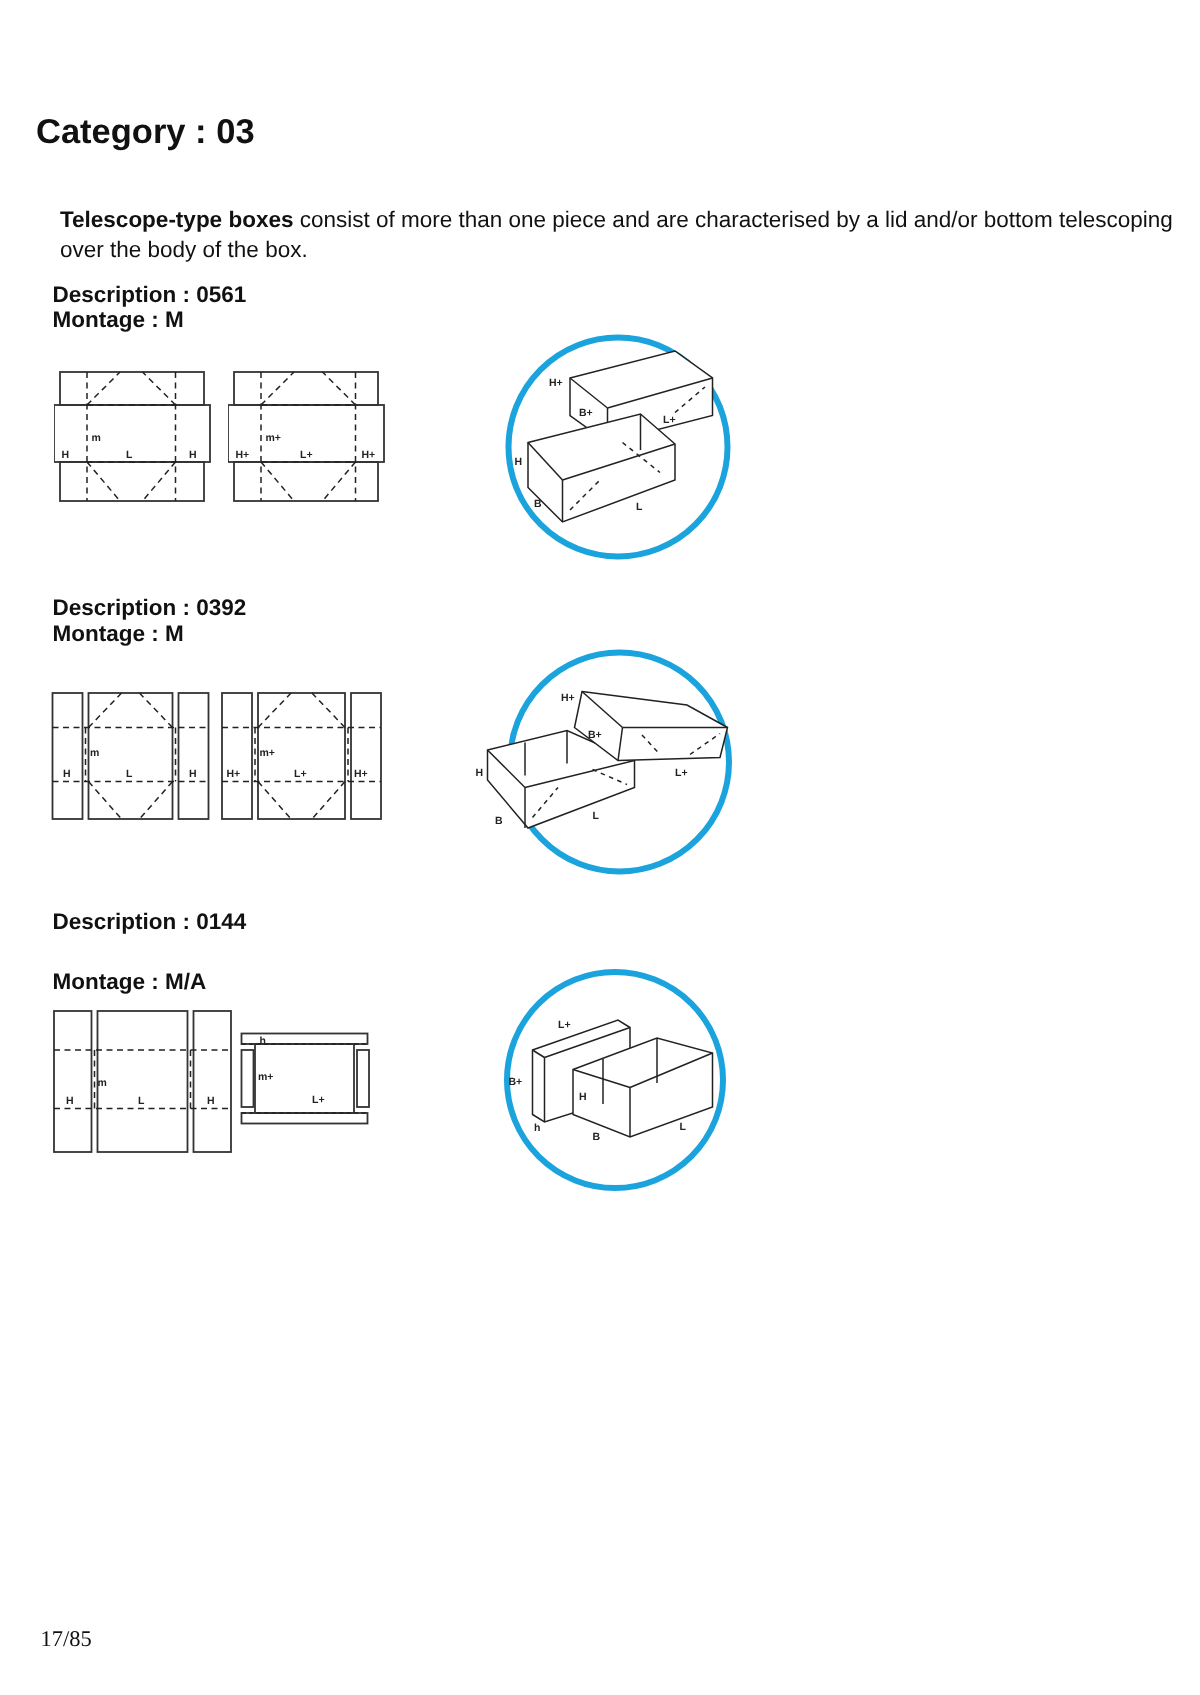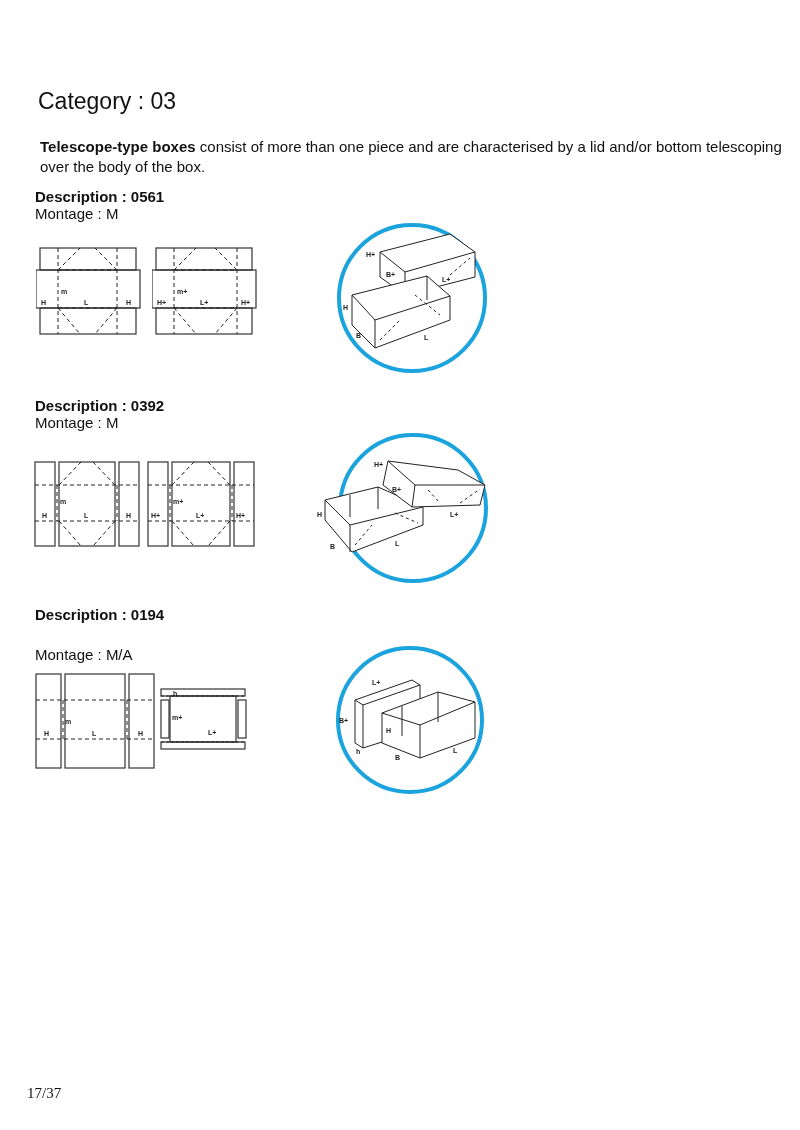--- a/index.html
+++ b/index.html
@@ -1,22 +1,22 @@
 <!DOCTYPE html>
 <html><head>
 <meta charset="utf-8">
 <style>
   html, body { margin: 0; padding: 0; background: #ffffff; }
   body { width: 800px; height: 1130px; position: relative; overflow: hidden;
          font-family: "Liberation Sans", sans-serif; color: #111; }
-  .title { position: absolute; left: 24px; top: 74px; font-size: 23px; font-weight: normal; margin: 14px; text-align: center; }
+  .title { position: absolute; left: 24px; top: 74px; font-size: 23px; font-weight: bold; margin: 0; text-align: center; }
   .intro { position: absolute; left: 24px; top: 121px; width: 760px; font-size: 15px; line-height: 20px; margin: 16px; }
   .intro b { font-weight: bold; }
   .desc-title { position: absolute; left: 35px; font-size: 15px; font-weight: bold; }
-  .desc-montage { position: absolute; left: 35px; font-size: 15px; }
+  .desc-montage { position: absolute; left: 35px; font-size: 15px; font-weight: bold; }
   svg.flat { position: absolute; }
   svg.iso { position: absolute; }
   .pagenum { position: absolute; left: 27px; top: 1085px; font-family: "Liberation Serif", serif; font-size: 15px; }
   svg text { font-family: "Liberation Sans", sans-serif; font-weight: bold; font-size: 7px; fill: #222; }
 </style>
 </head>
 <body>
 
 <h1 class="title">Category : 03</h1>
 <p class="intro"><b>Telescope-type boxes</b><span> consist of more than one piece and are characterised by a lid and/or bottom telescoping over the body of the box.</span></p>
@@ -167,21 +167,21 @@
     <text x="74" y="42">H+</text>
     <text x="92" y="67">B+</text>
     <text x="150" y="92">L+</text>
     <text x="17" y="92">H</text>
     <text x="30" y="124">B</text>
     <text x="95" y="121">L</text>
   </svg>
 </div>
 
 <div>
-  <div class="desc-title" style="top:606px">Description : 0194</div>
+  <div class="desc-title" style="top:606px">Description : 0144</div>
   <div class="desc-montage" style="top:646px">Montage : M/A</div>
 
   <svg class="flat" style="left:34px;top:672px" width="122" height="98" viewBox="0 0 122 98" )="">
     <g fill="none" stroke="#333" stroke-width="1.2">
       <rect x="2" y="2" width="25" height="94"></rect>
       <rect x="31" y="2" width="60" height="94"></rect>
       <rect x="95" y="2" width="25" height="94"></rect>
     </g>
     <g fill="none" stroke="#222" stroke-width="1" stroke-dasharray="4,3">
       <line x1="2" y1="28" x2="120" y2="28"></line>
@@ -228,13 +228,13 @@
     </g>
     <text x="52" y="45">L+</text>
     <text x="19" y="83">B+</text>
     <text x="66" y="93">H</text>
     <text x="36" y="114">h</text>
     <text x="75" y="120">B</text>
     <text x="133" y="113">L</text>
   </svg>
 </div>
 
-<div class="pagenum">17/37</div>
+<div class="pagenum">17/85</div>
 
 </body></html>

